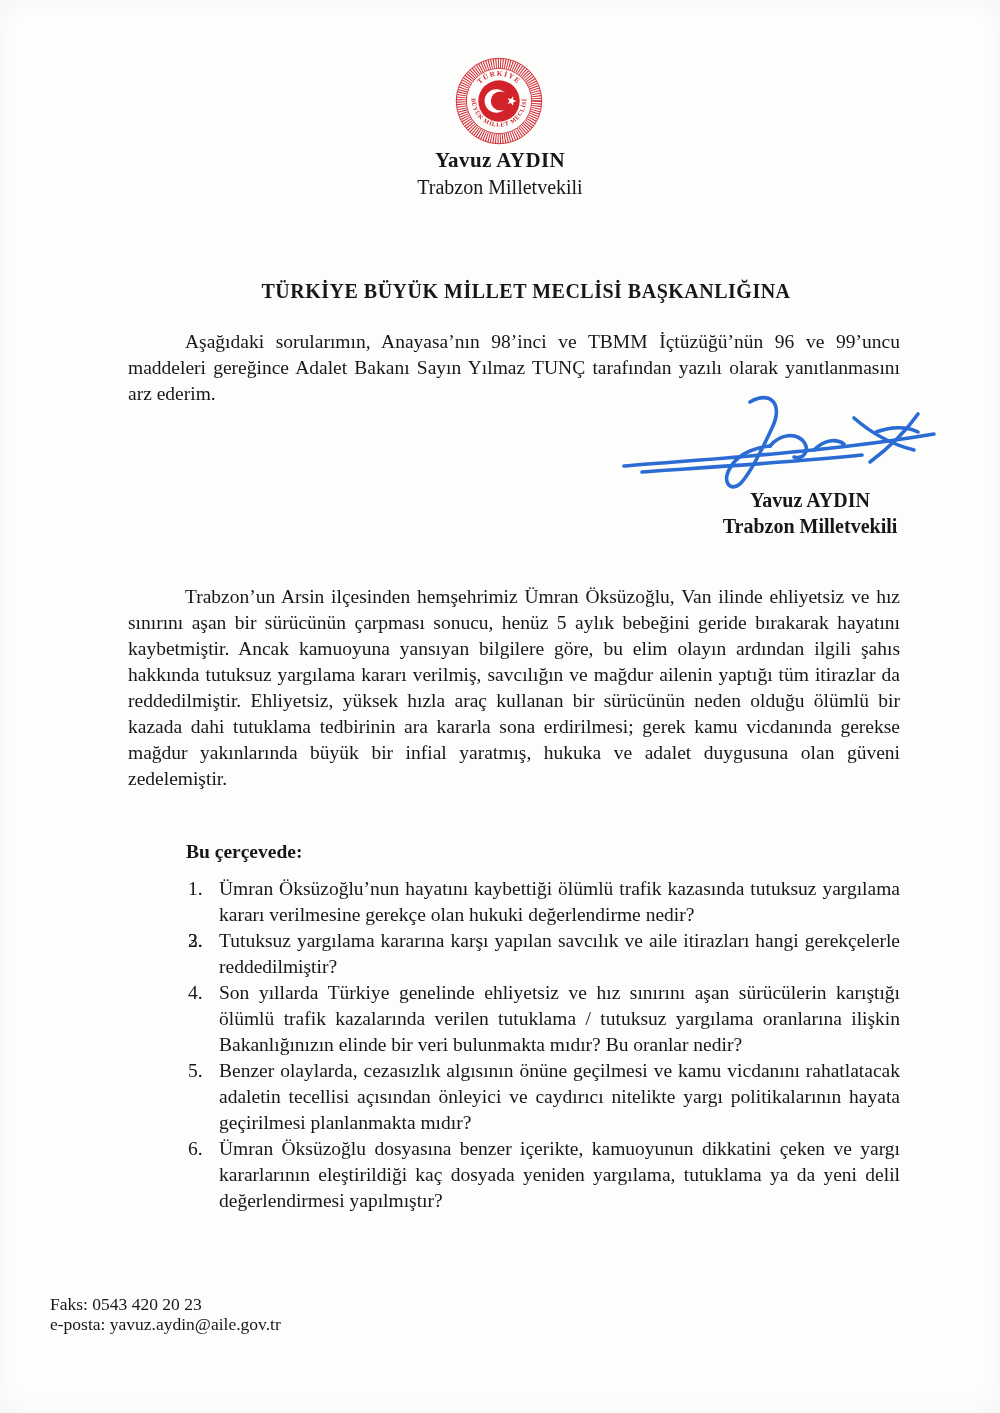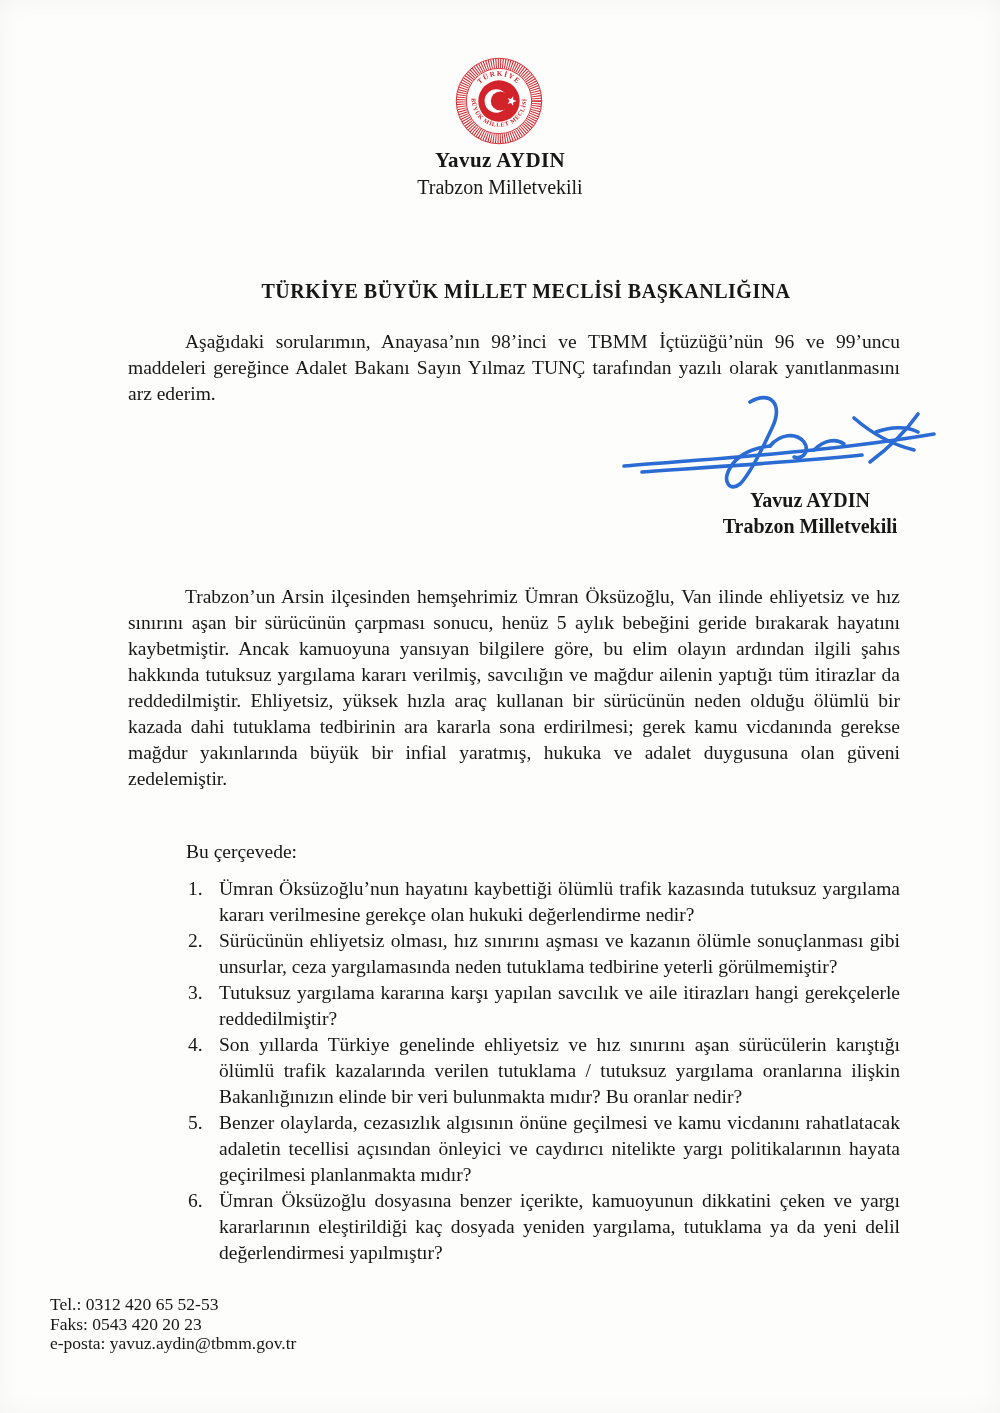--- a/index.html
+++ b/index.html
@@ -27,21 +27,21 @@
     font-size:19.5px;line-height:26px;text-align:justify;text-indent:57px;
   }
   .intro{top:317px;margin-top:12px;}
   .body-par{top:584px;}
   .signature-wrap{position:absolute;left:618px;top:392px;width:322px;height:100px;}
   .signature-wrap svg{width:100%;height:100%;}
   .sig-block{
     position:absolute;left:700px;top:487px;width:220px;
     text-align:center;font-weight:bold;font-size:20px;line-height:26px;
   }
-  .frame-label{position:absolute;left:186px;top:841px;font-size:19.5px;}
+  .frame-label{position:absolute;left:186px;top:841px;font-size:19.5px;font-weight:bold;}
   .questions{
     position:absolute;left:188px;top:876px;width:712px;
     margin:0;padding:0;list-style:none;
     font-size:19.5px;line-height:26px;
   }
   .questions li{position:relative;padding-left:31px;text-align:justify;}
   .questions .num{position:absolute;left:0;top:0;}
   .footer{position:absolute;left:50px;top:1295px;font-size:17.5px;line-height:19.5px;}
   .footer div{white-space:nowrap;}
 </style>
@@ -108,39 +108,37 @@
 
   <div class="frame-label">Bu çerçevede:</div>
 
   <ol class="questions">
     <li>
       <span class="num">1.</span>
       <span>Ümran Öksüzoğlu’nun hayatını kaybettiği ölümlü trafik kazasında tutuksuz yargılama kararı verilmesine gerekçe olan hukuki değerlendirme nedir?</span>
     </li>
     <li>
       <span class="num">2.</span>
-      <span>Sürücünün ehliyetsiz olması, hız sınırını aşması ve kazanın ölümle sonuçlanması gibi unsurlar, ceza yargılamasında neden tutuklama tedbirine yeterli görülmemiştir?</span>
     </li>
     <li>
       <span class="num">3.</span>
       <span>Tutuksuz yargılama kararına karşı yapılan savcılık ve aile itirazları hangi gerekçelerle reddedilmiştir?</span>
     </li>
     <li>
       <span class="num">4.</span>
       <span>Son yıllarda Türkiye genelinde ehliyetsiz ve hız sınırını aşan sürücülerin karıştığı ölümlü trafik kazalarında verilen tutuklama / tutuksuz yargılama oranlarına ilişkin Bakanlığınızın elinde bir veri bulunmakta mıdır? Bu oranlar nedir?</span>
     </li>
     <li>
       <span class="num">5.</span>
       <span>Benzer olaylarda, cezasızlık algısının önüne geçilmesi ve kamu vicdanını rahatlatacak adaletin tecellisi açısından önleyici ve caydırıcı nitelikte yargı politikalarının hayata geçirilmesi planlanmakta mıdır?</span>
     </li>
     <li>
       <span class="num">6.</span>
       <span>Ümran Öksüzoğlu dosyasına benzer içerikte, kamuoyunun dikkatini çeken ve yargı kararlarının eleştirildiği kaç dosyada yeniden yargılama, tutuklama ya da yeni delil değerlendirmesi yapılmıştır?</span>
     </li>
   </ol>
 
   <div class="footer">
-    <div>Tel.: 0312 420 65 52-53</div>
     <div>Faks: 0543 420 20 23</div>
-    <div>e-posta: yavuz.aydin@tbmm.gov.tr</div>
+    <div>e-posta: yavuz.aydin@aile.gov.tr</div>
   </div>
 
 </div>
 
 </body></html>

